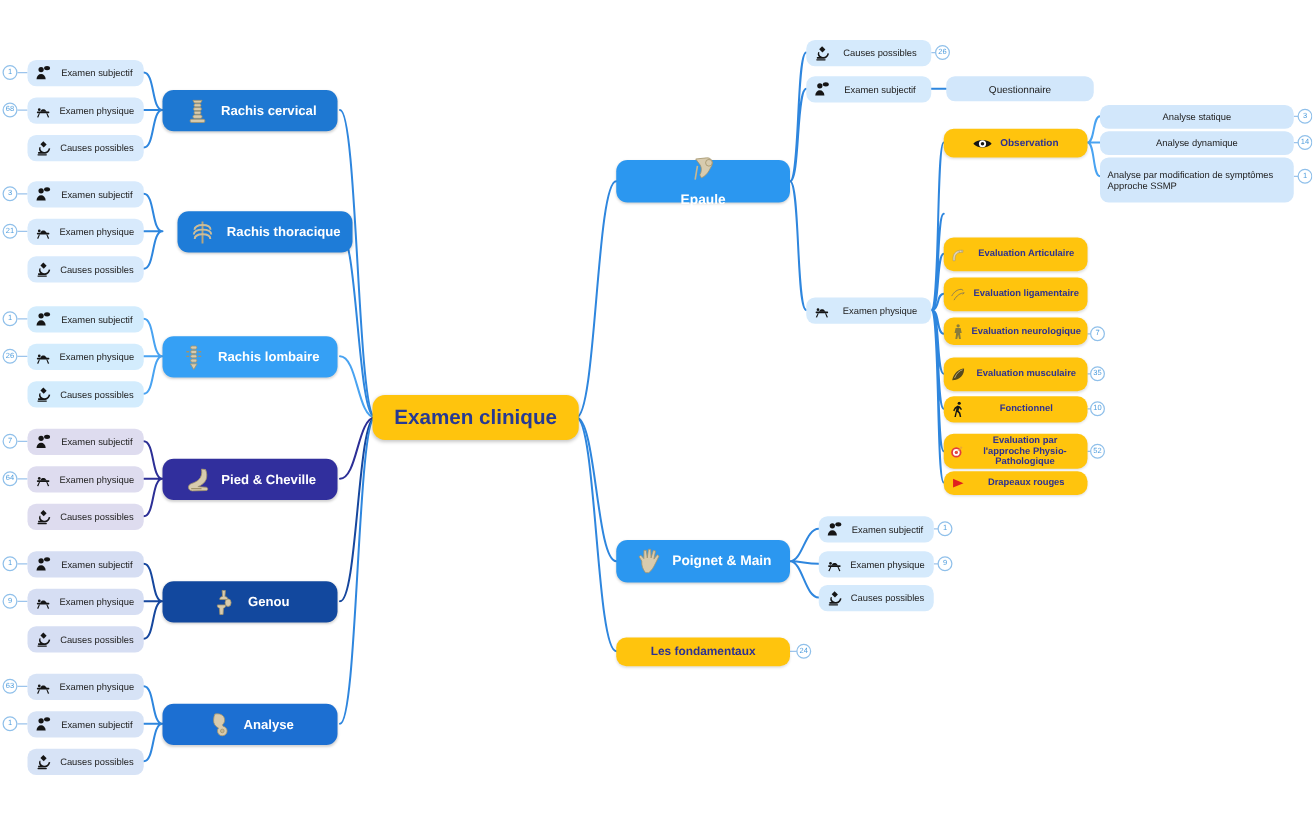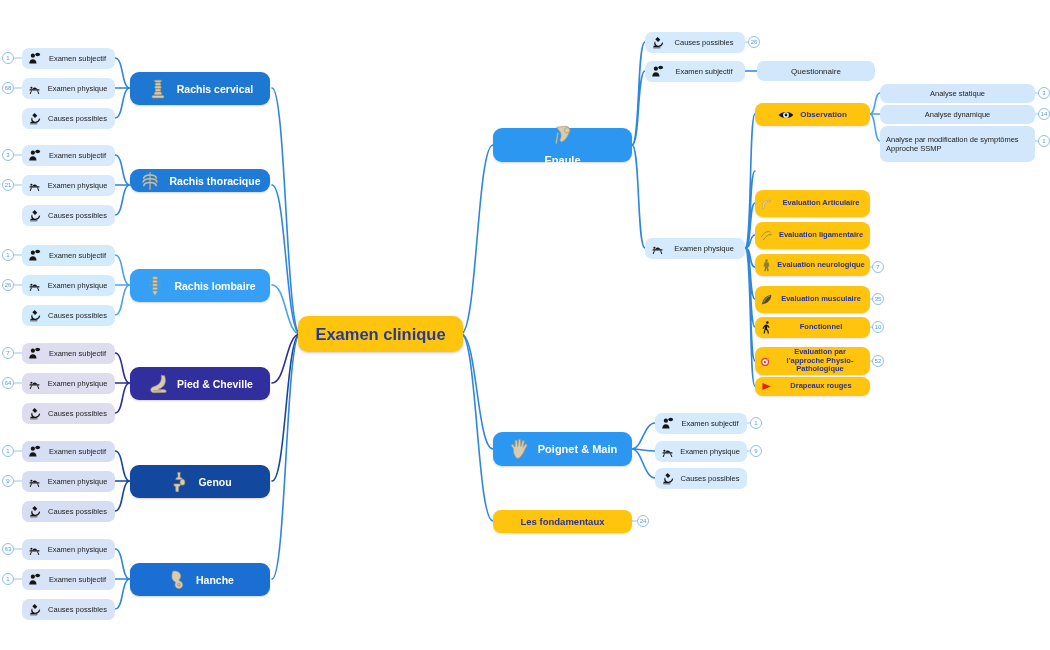--- a/index.html
+++ b/index.html
@@ -187,21 +187,21 @@
   </div>
   <div class="node sub" style="left:22px;top:108px;width:93px;height:21px;background:#d8eafc;">
     <svg class="ic">
         <use href="#i-scope"></use>
       </svg>
       <span class="lbl">Causes possibles</span>
   </div>
   <div class="badge" style="left:2px;top:52px;">1</div>
   <div class="badge" style="left:2px;top:82px;">68</div>
 
-  <div class="node main" style="left:130px;top:169px;width:140px;height:23px;background:#1e7cd8;">
+  <div class="node main" style="left:142px;top:169px;width:140px;height:33px;background:#1e7cd8;">
     <svg class="ic-lg">
         <use href="#i-ribs"></use>
       </svg>
     <span>Rachis thoracique</span>
   </div>
   <div class="node sub" style="left:22px;top:145px;width:93px;height:21px;background:#d8eafc;">
     <svg class="ic">
         <use href="#i-person"></use>
       </svg>
       <span class="lbl">Examen subjectif</span>
@@ -299,21 +299,21 @@
       </svg>
       <span class="lbl">Causes possibles</span>
   </div>
   <div class="badge" style="left:2px;top:445px;">1</div>
   <div class="badge" style="left:2px;top:475px;">9</div>
 
   <div class="node main" style="left:130px;top:563px;width:140px;height:33px;background:#1c6fd2;">
     <svg class="ic-lg">
         <use href="#i-hip"></use>
       </svg>
-    <span>Hanche</span>
+    <span>Analyse</span>
   </div>
   <div class="node sub" style="left:22px;top:539px;width:93px;height:21px;background:#d7e3f6;">
     <svg class="ic">
         <use href="#i-table"></use>
       </svg>
       <span class="lbl">Examen physique</span>
   </div>
   <div class="node sub" style="left:22px;top:569px;width:93px;height:21px;background:#d7e3f6;">
     <svg class="ic">
         <use href="#i-person"></use>

